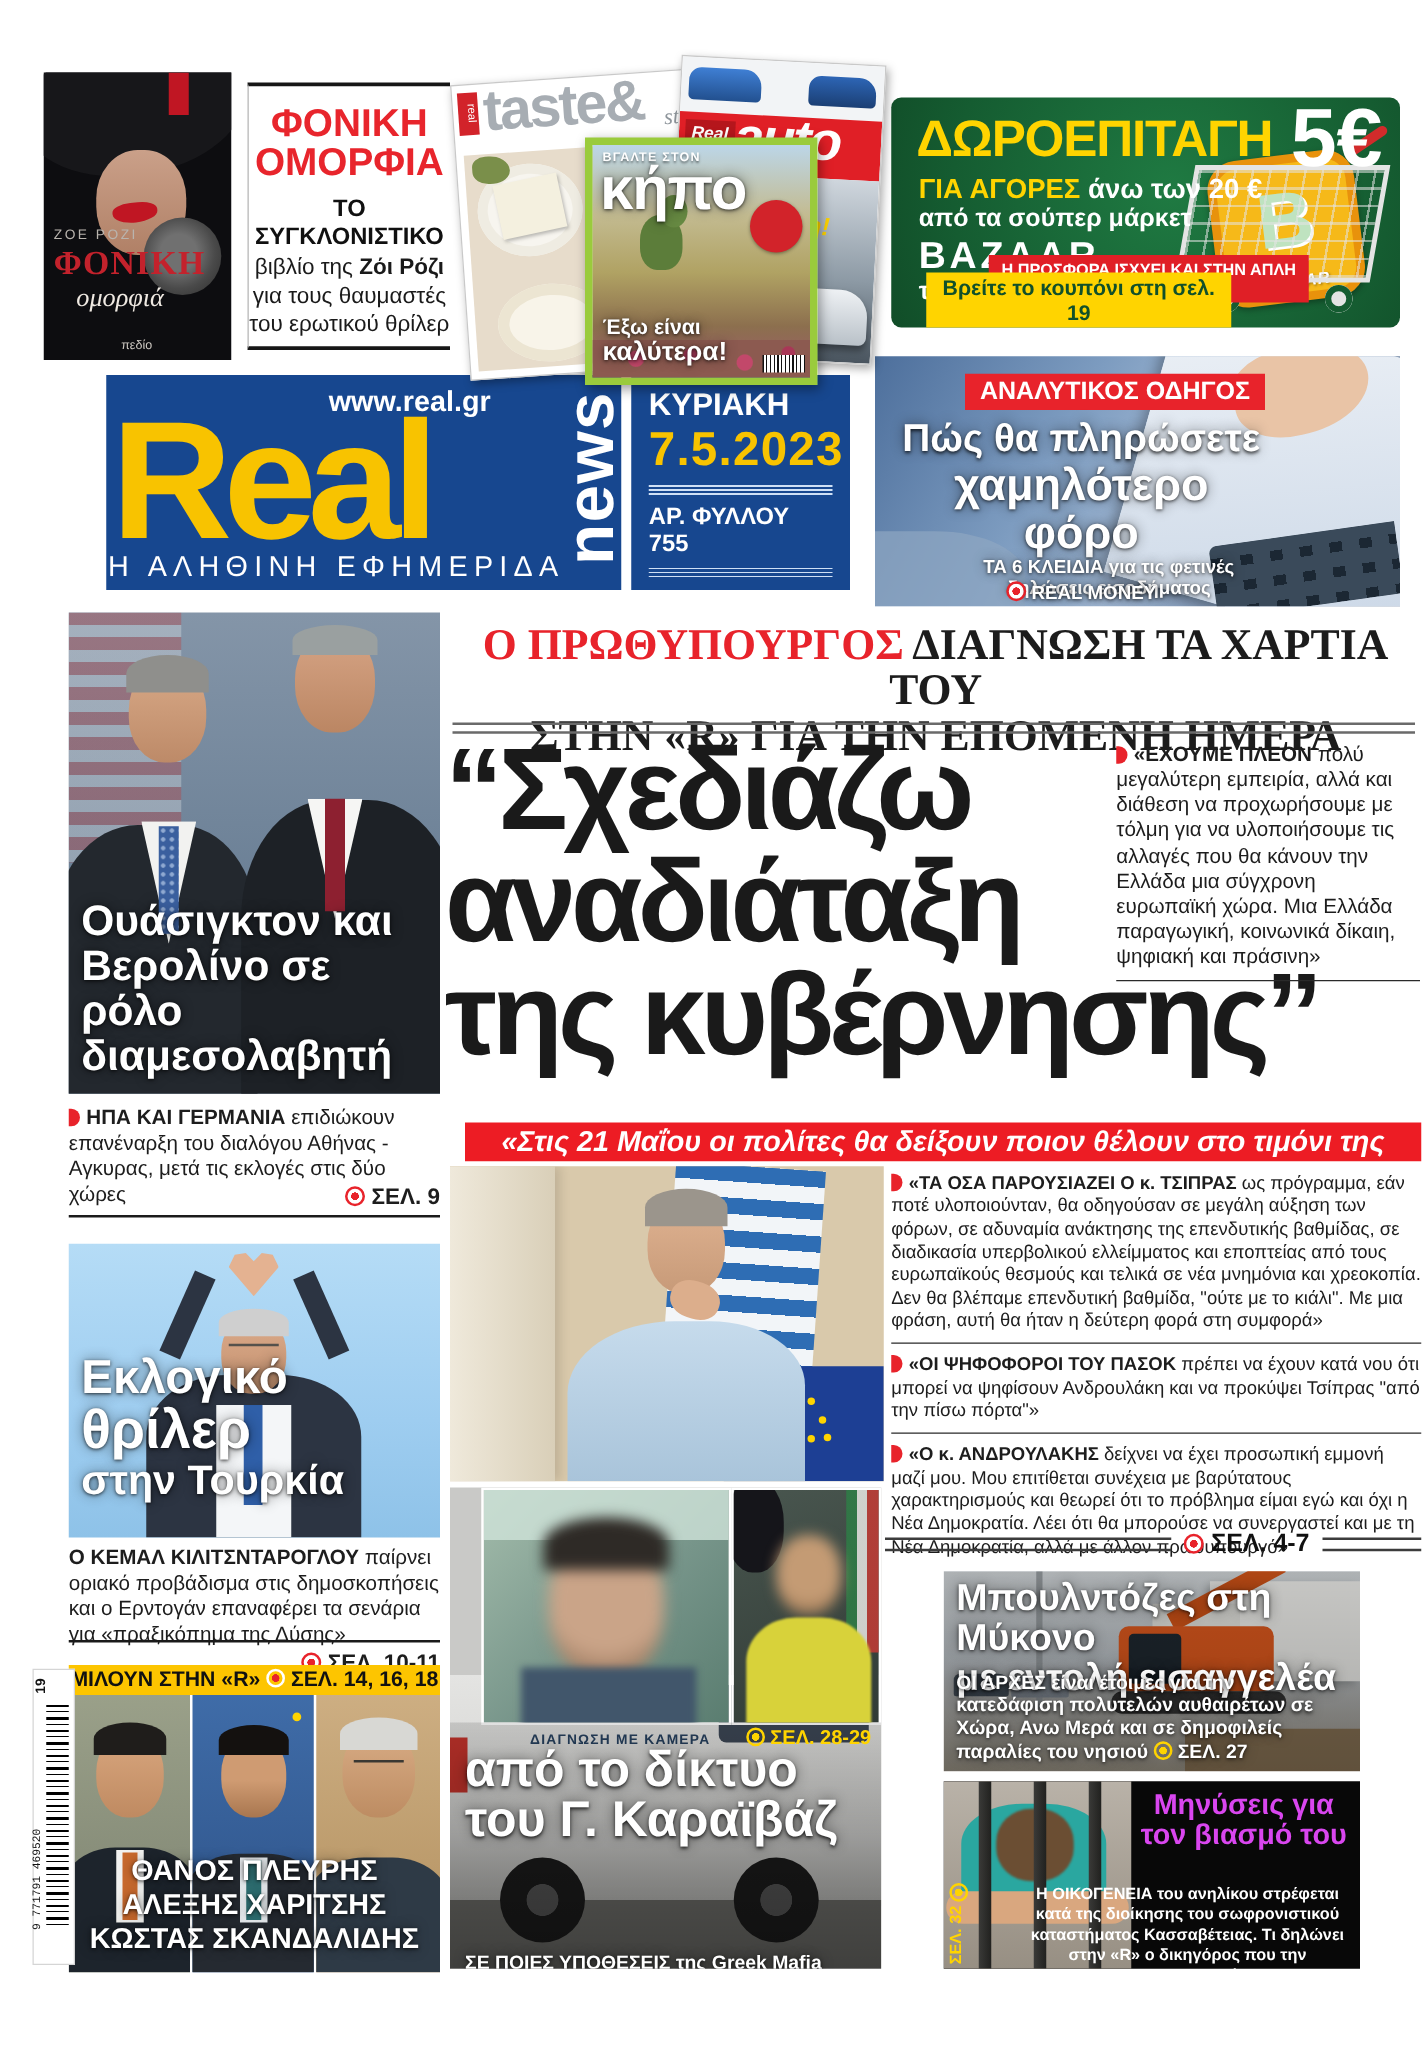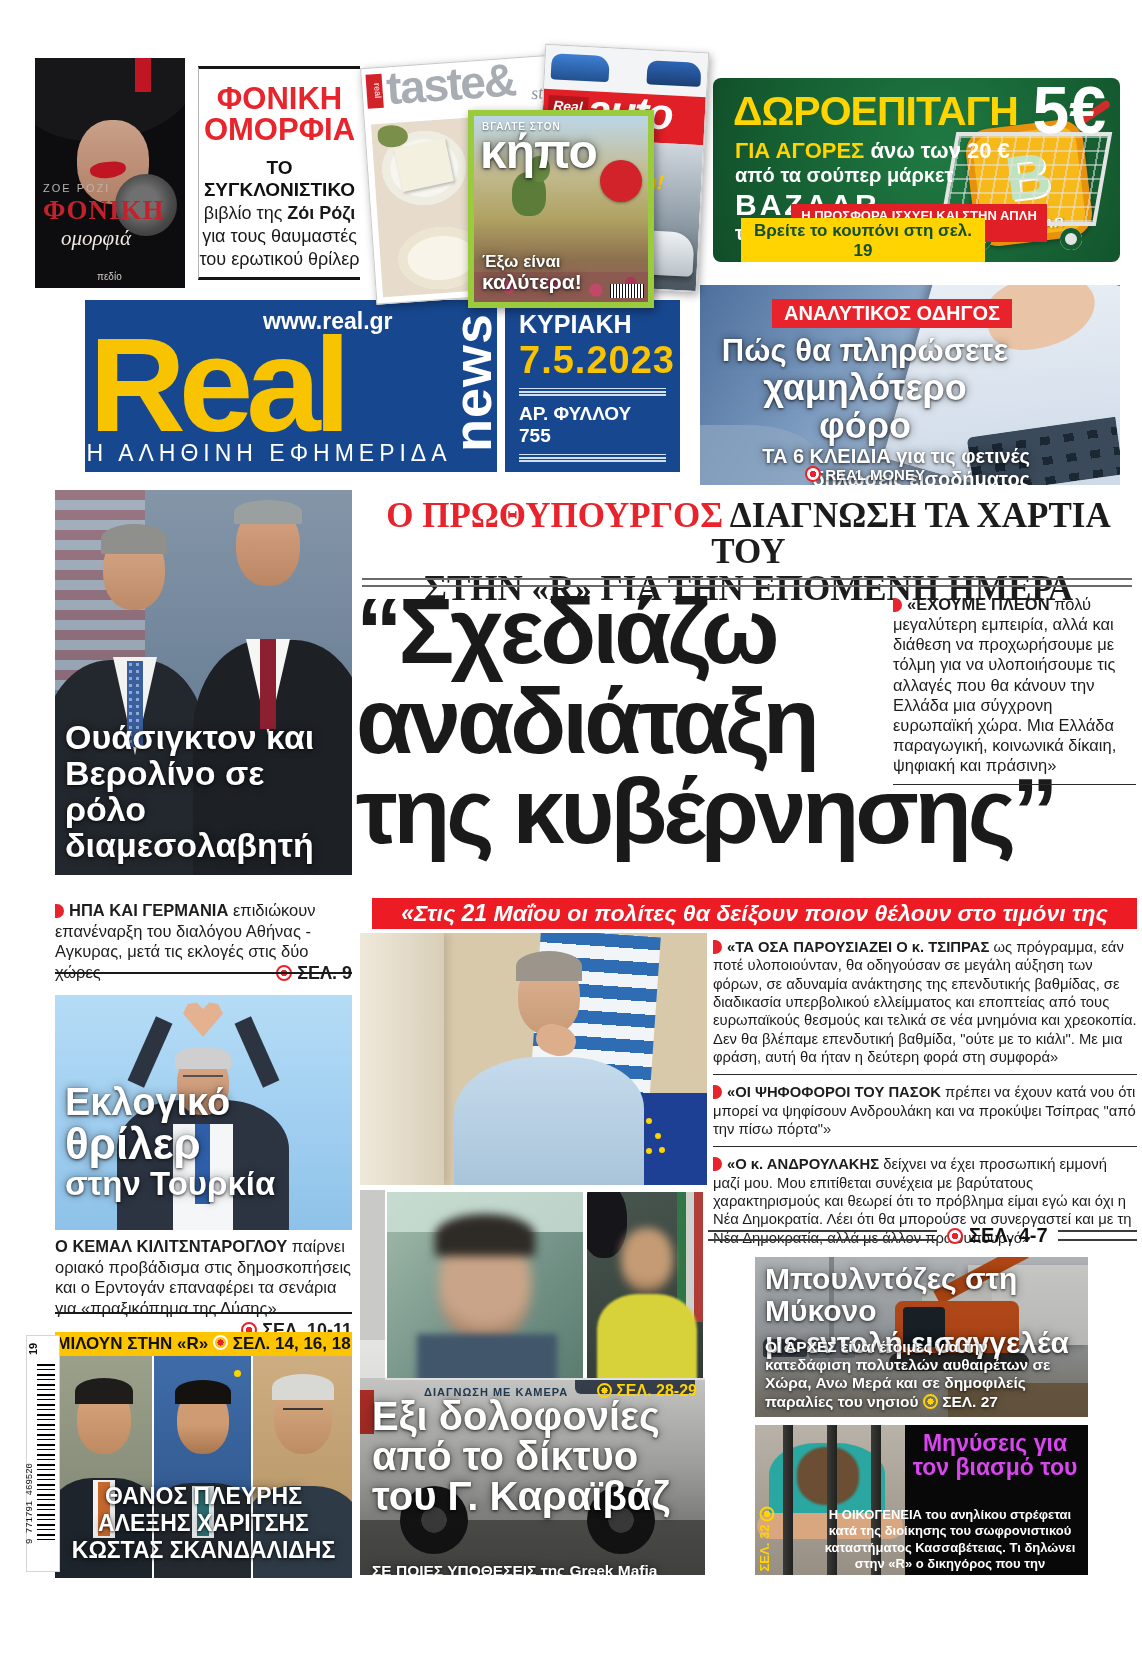--- a/index.html
+++ b/index.html
@@ -133,21 +133,21 @@
 
   <div class="ph" style="left:700px;top:285px;width:420px;height:200px;background:linear-gradient(120deg,#4d6f9c 0%,#7d9cc0 35%,#9fb6d2 55%,#51688a 100%);">
     <div class="abs" style="right:-30px;top:-20px;width:240px;height:230px;background:linear-gradient(160deg,#eef2f7,#c9d6e6);transform:rotate(16deg);box-shadow:-4px 4px 10px rgba(0,0,0,.3);"></div>
     <div class="abs" style="right:24px;top:-8px;width:110px;height:70px;background:#e9c4a6;border-radius:40% 50% 55% 45%;transform:rotate(-14deg);"></div>
     <div class="abs" style="right:0;bottom:0;width:150px;height:58px;background:#1b2733;transform:rotate(-8deg);border-radius:6px 0 0 0;background-image:repeating-linear-gradient(90deg,transparent 0 10px,#3a4a5a 10px 24px),repeating-linear-gradient(0deg,transparent 0 8px,#3a4a5a 8px 20px);"></div>
     <div class="abs" style="left:0;bottom:0;width:120px;height:60px;background:#8ea6c2;border-radius:0 60% 0 0;opacity:.7;"></div>
     <div class="abs b" style="left:72px;top:14px;background:#e8232b;color:#fff;font-size:20px;padding:3px 12px;">ΑΝΑΛΥΤΙΚΟΣ ΟΔΗΓΟΣ</div>
     <div class="abs b wsh" style="left:0;top:48px;width:330px;text-align:center;color:#fff;font-size:31px;">Πώς θα πληρώσετε</div>
     <div class="abs b wsh" style="left:0;top:82px;width:330px;text-align:center;color:#fff;font-size:36px;">χαμηλότερο</div>
     <div class="abs b wsh" style="left:0;top:120px;width:330px;text-align:center;color:#fff;font-size:36px;">φόρο</div>
-    <div class="abs wsh" style="left:0;top:160px;width:330px;text-align:right;color:#fff;font-size:20px;"><span class="b">ΤΑ 6 ΚΛΕΙΔΙΑ</span><span class="b"> για τις φετινές</span><br><span class="b">δηλώσεις εισοδήματος</span></div>
+    <div class="abs wsh" style="left:0;top:160px;width:330px;text-align:center;color:#fff;font-size:15px;padding-left:22px;"><span class="b">ΤΑ 6 ΚΛΕΙΔΙΑ</span><span class="b"> για τις φετινές</span><br><span class="b">δηλώσεις εισοδήματος</span></div>
     <div class="abs b wsh" style="left:0;bottom:2px;width:330px;text-align:center;color:#fff;font-size:15px;"><span class="tgt"></span> <span>REAL MONEY</span></div>
   </div>
 
   <div class="abs b" style="left:360px;top:498px;width:777px;text-align:center;font-family:'Liberation Serif',serif;font-size:35px;line-height:1.04;color:#1c1c1c;">
     <div><span style="color:#e8232b;">Ο ΠΡΩΘΥΠΟΥΡΓΟΣ</span><span> ΔΙΑΓΝΩΣΗ ΤΑ ΧΑΡΤΙΑ ΤΟΥ</span></div>
     <div>ΣΤΗΝ «R» ΓΙΑ ΤΗΝ ΕΠΟΜΕΝΗ ΗΜΕΡΑ</div>
   </div>
   <div class="abs drule" style="left:362px;top:578px;width:770px;"></div>
 
   <div class="abs b" style="left:356px;top:586px;width:784px;color:#1a1a1a;font-size:93px;line-height:0.97;letter-spacing:-4px;">
@@ -200,21 +200,21 @@
     <div class="abs" style="right:62px;bottom:140px;width:44px;height:96px;background:#f6f6f4;clip-path:polygon(50% 0,0 100%,100% 100%);transform:rotate(180deg);"></div>
     <div class="abs" style="right:76px;bottom:146px;width:16px;height:90px;background:#8d2030;"></div>
     <div class="abs" style="right:52px;top:16px;width:64px;height:80px;background:linear-gradient(180deg,#d6a485,#bb8663);border-radius:46%;"></div>
     <div class="abs" style="right:50px;top:10px;width:68px;height:24px;background:#9aa0a0;border-radius:50% 50% 0 0;"></div>
     <div class="abs b wsh" style="left:10px;bottom:12px;color:#fff;font-size:34px;line-height:1.06;">
       <div>Ουάσιγκτον και</div>
       <div>Βερολίνο σε ρόλο</div>
       <div>διαμεσολαβητή</div>
     </div>
   </div>
-  <div class="abs" style="left:55px;top:884px;width:297px;font-size:16.5px;line-height:1.25;color:#1d1d1d;margin-top:16px;">
+  <div class="abs" style="left:55px;top:884px;width:297px;font-size:16.5px;line-height:1.25;color:#1d1d1d;">
     <span class="mk"></span><span class="b">ΗΠΑ ΚΑΙ ΓΕΡΜΑΝΙΑ</span><span> επιδιώκουν επανέναρξη του διαλόγου Αθήνας - Αγκυρας, μετά τις εκλογές στις δύο χώρες</span>
     <span class="b" style="float:right;font-size:18px;"><span class="tgt"></span> <span>ΣΕΛ. 9</span></span>
   </div>
   <div class="abs story-rule" style="left:55px;top:972px;width:297px;"></div>
 
   <div class="ph" style="left:55px;top:995px;width:297px;height:235px;background:linear-gradient(180deg,#b5dcf6 0%,#9ecdf0 60%,#8ec2e8 100%);">
     <div class="abs" style="left:128px;top:6px;width:40px;height:36px;background:#e4b291;clip-path:polygon(50% 100%,0 35%,12% 8%,34% 4%,50% 22%,66% 4%,88% 8%,100% 35%);"></div>
     <div class="abs" style="left:86px;top:22px;width:18px;height:70px;background:#2c3442;transform:rotate(24deg);"></div>
     <div class="abs" style="right:86px;top:22px;width:18px;height:70px;background:#2c3442;transform:rotate(-24deg);"></div>
     <div class="abs" style="left:62px;bottom:0;width:172px;height:130px;background:#2c3442;border-radius:38% 38% 0 0;"></div>
@@ -283,21 +283,20 @@
     </div>
     <div class="ph" style="left:225px;top:0;width:120px;height:190px;background:linear-gradient(160deg,#49564f,#313b36);border:2px solid #fff;box-sizing:border-box;">
       <div class="abs" style="right:0;top:0;width:26px;height:130px;background:linear-gradient(90deg,#2e7d46 0 9px,#e8e8e4 9px 17px,#c43b35 17px 26px);opacity:.85;"></div>
       <div class="abs" style="left:-6px;top:-8px;width:46px;height:74px;background:#15151a;border-radius:45%;"></div>
       <div class="abs" style="left:34px;top:36px;width:52px;height:64px;background:radial-gradient(circle at 50% 40%,#c49b74 0 55%,#8d6b4a 90%);border-radius:46%;filter:blur(5px);"></div>
       <div class="abs" style="left:10px;bottom:-4px;width:100px;height:88px;background:#d8d23a;border-radius:40% 40% 0 0;filter:blur(1px);"></div>
     </div>
     <div class="abs" style="left:0;top:188px;width:100%;height:197px;background:linear-gradient(180deg,rgba(0,0,0,.12),rgba(0,0,0,.42));"></div>
     <div class="abs b" style="right:8px;top:192px;color:#ffd400;font-size:16px;"><span class="tgt-y"></span> <span>ΣΕΛ. 28-29</span></div>
     <div class="abs b wsh" style="left:12px;top:206px;color:#fff;font-size:40px;line-height:1.0;">
-      <div>Εξι δολοφονίες</div>
       <div>από το δίκτυο</div>
       <div>του Γ. Καραϊβάζ</div>
     </div>
     <div class="abs wsh" style="left:12px;top:372px;width:320px;color:#fff;font-size:15.5px;line-height:1.2;"><span class="b">ΣΕ ΠΟΙΕΣ ΥΠΟΘΕΣΕΙΣ</span><span class="b"> της Greek Mafia εμπλέκεται η ομάδα που οργάνωσε την εκτέλεση του δημοσιογράφου</span></div>
   </div>
 
   <div class="ph" style="left:755px;top:1257px;width:333px;height:160px;background:linear-gradient(180deg,#d4d9dc 0%,#bcc2c7 45%,#9b9486 100%);">
     <div class="abs" style="right:0;top:8px;width:120px;height:80px;background:#f2f2ef;box-shadow:-3px 3px 6px rgba(0,0,0,.18);"></div>
     <div class="abs" style="right:96px;top:26px;width:70px;height:56px;background:#e7e7e2;"></div>
     <div class="abs" style="left:74px;top:0;width:5px;height:110px;background:#9aa0a4;"></div>

